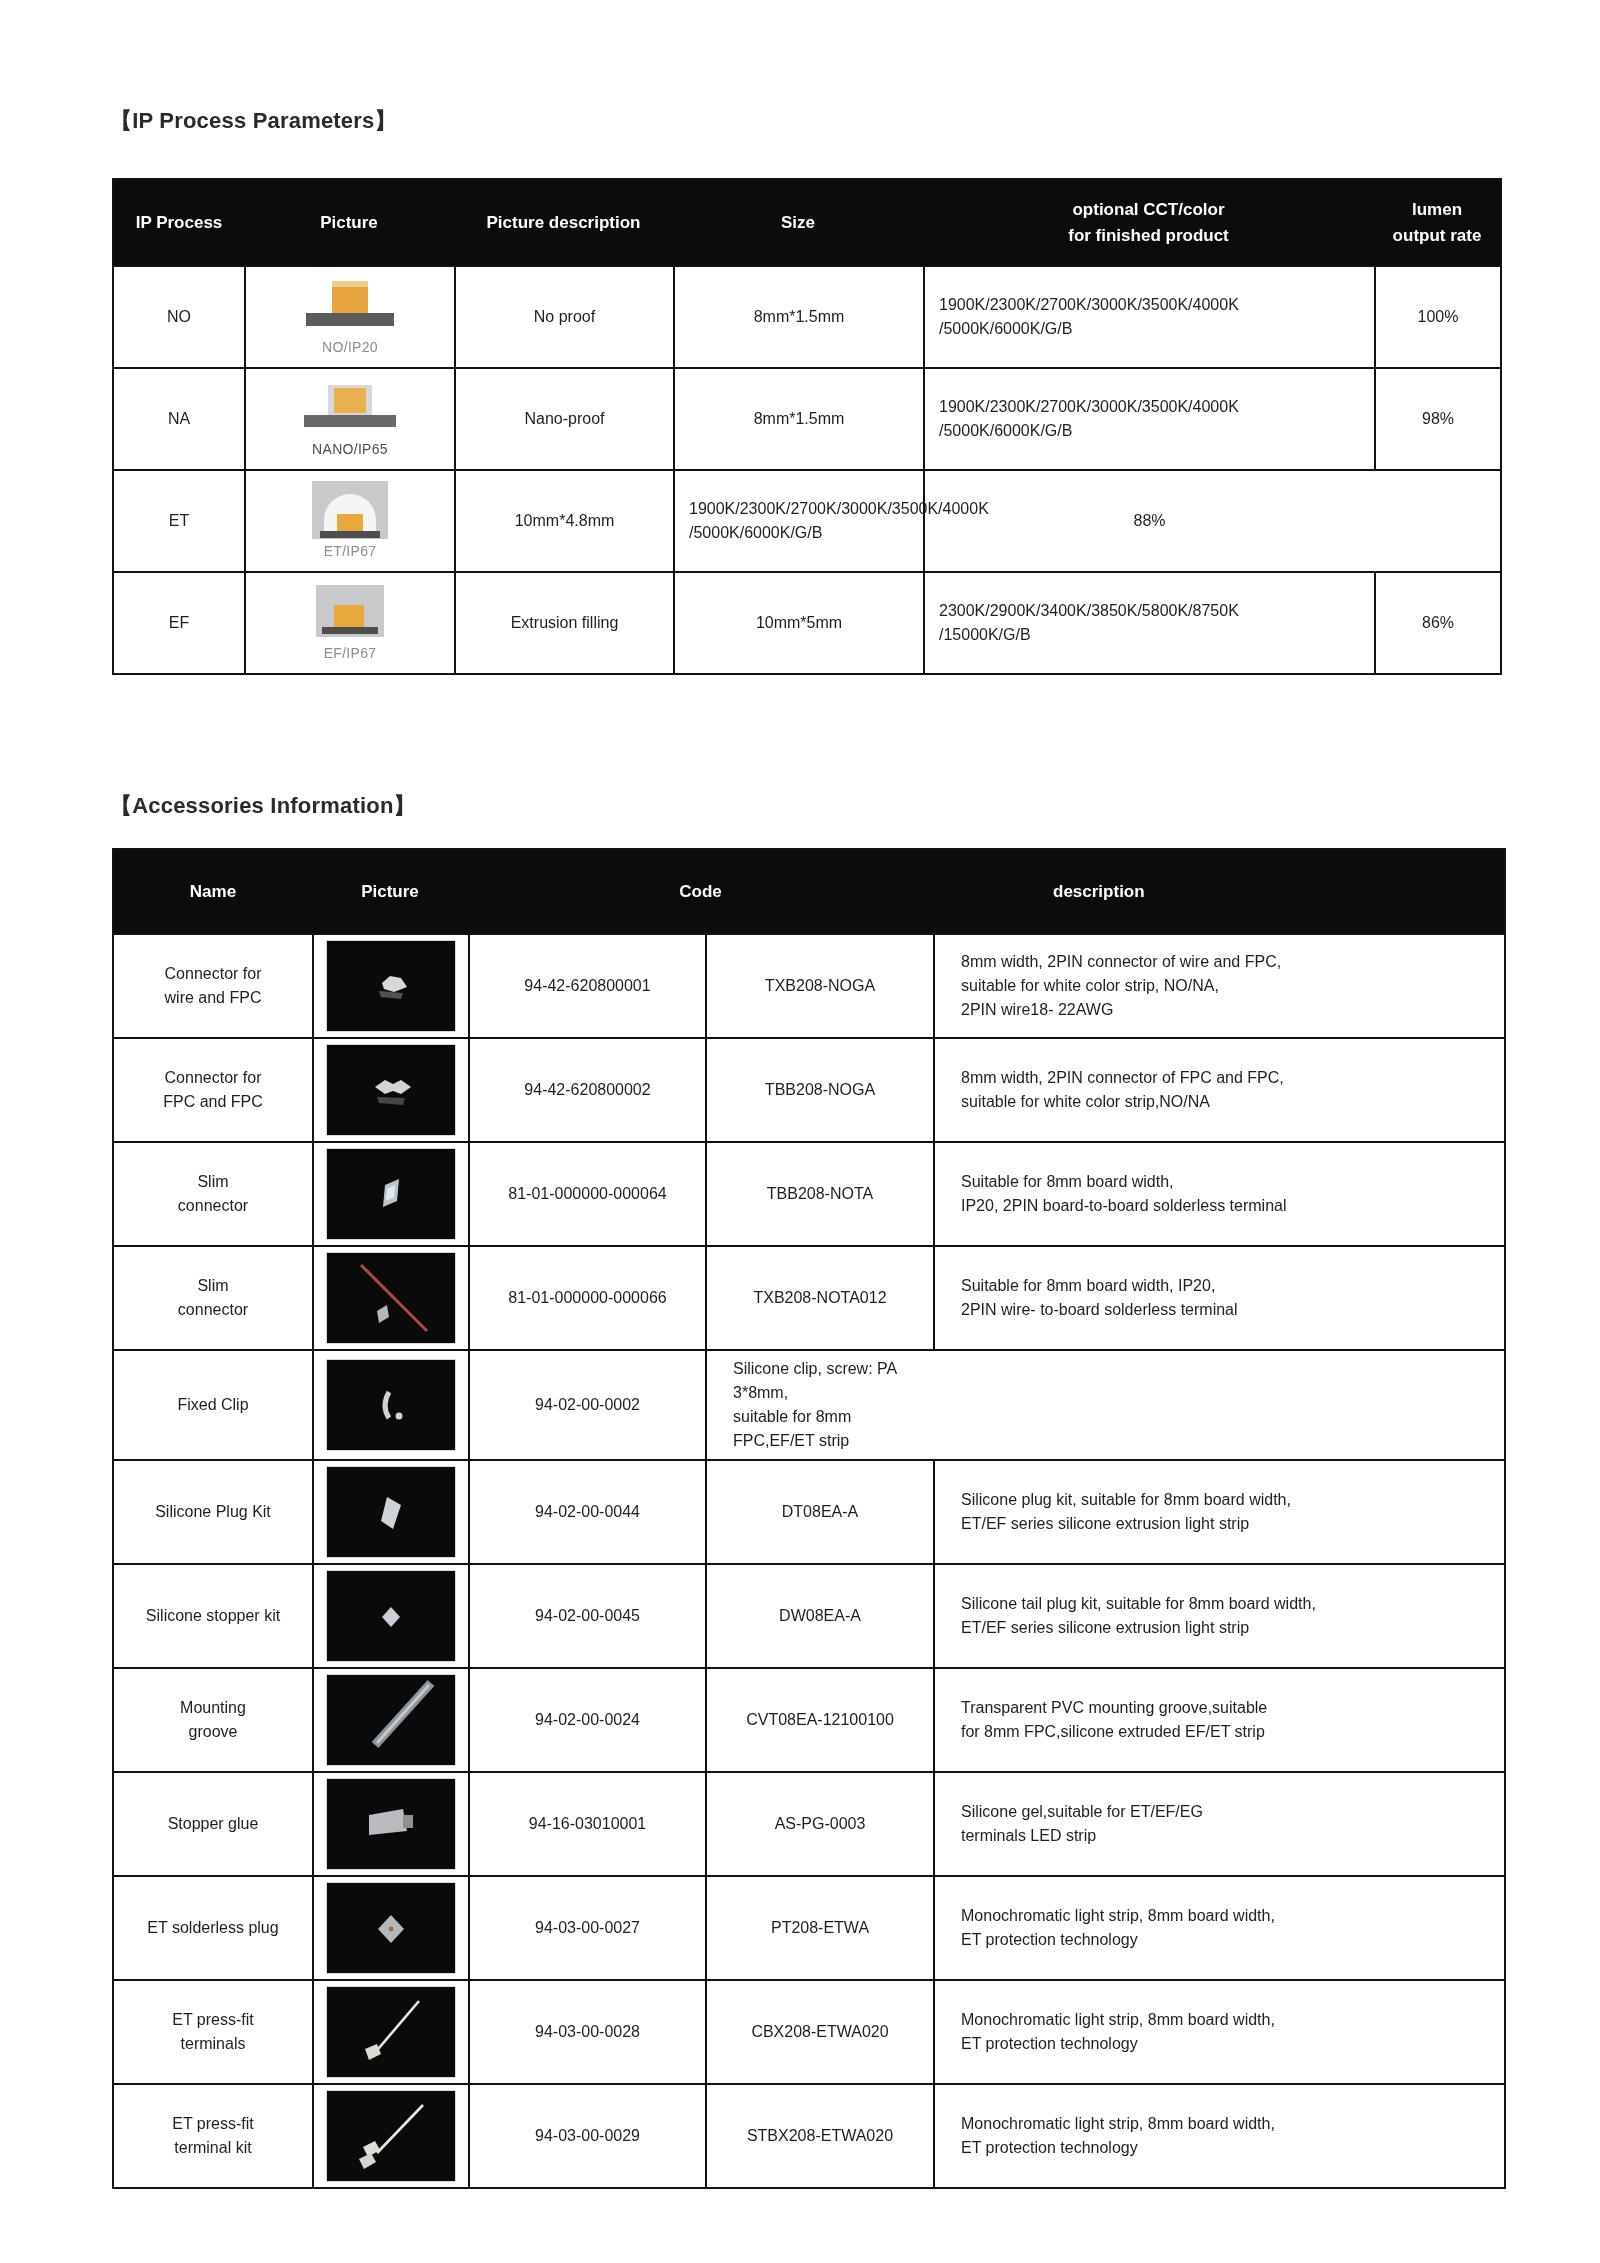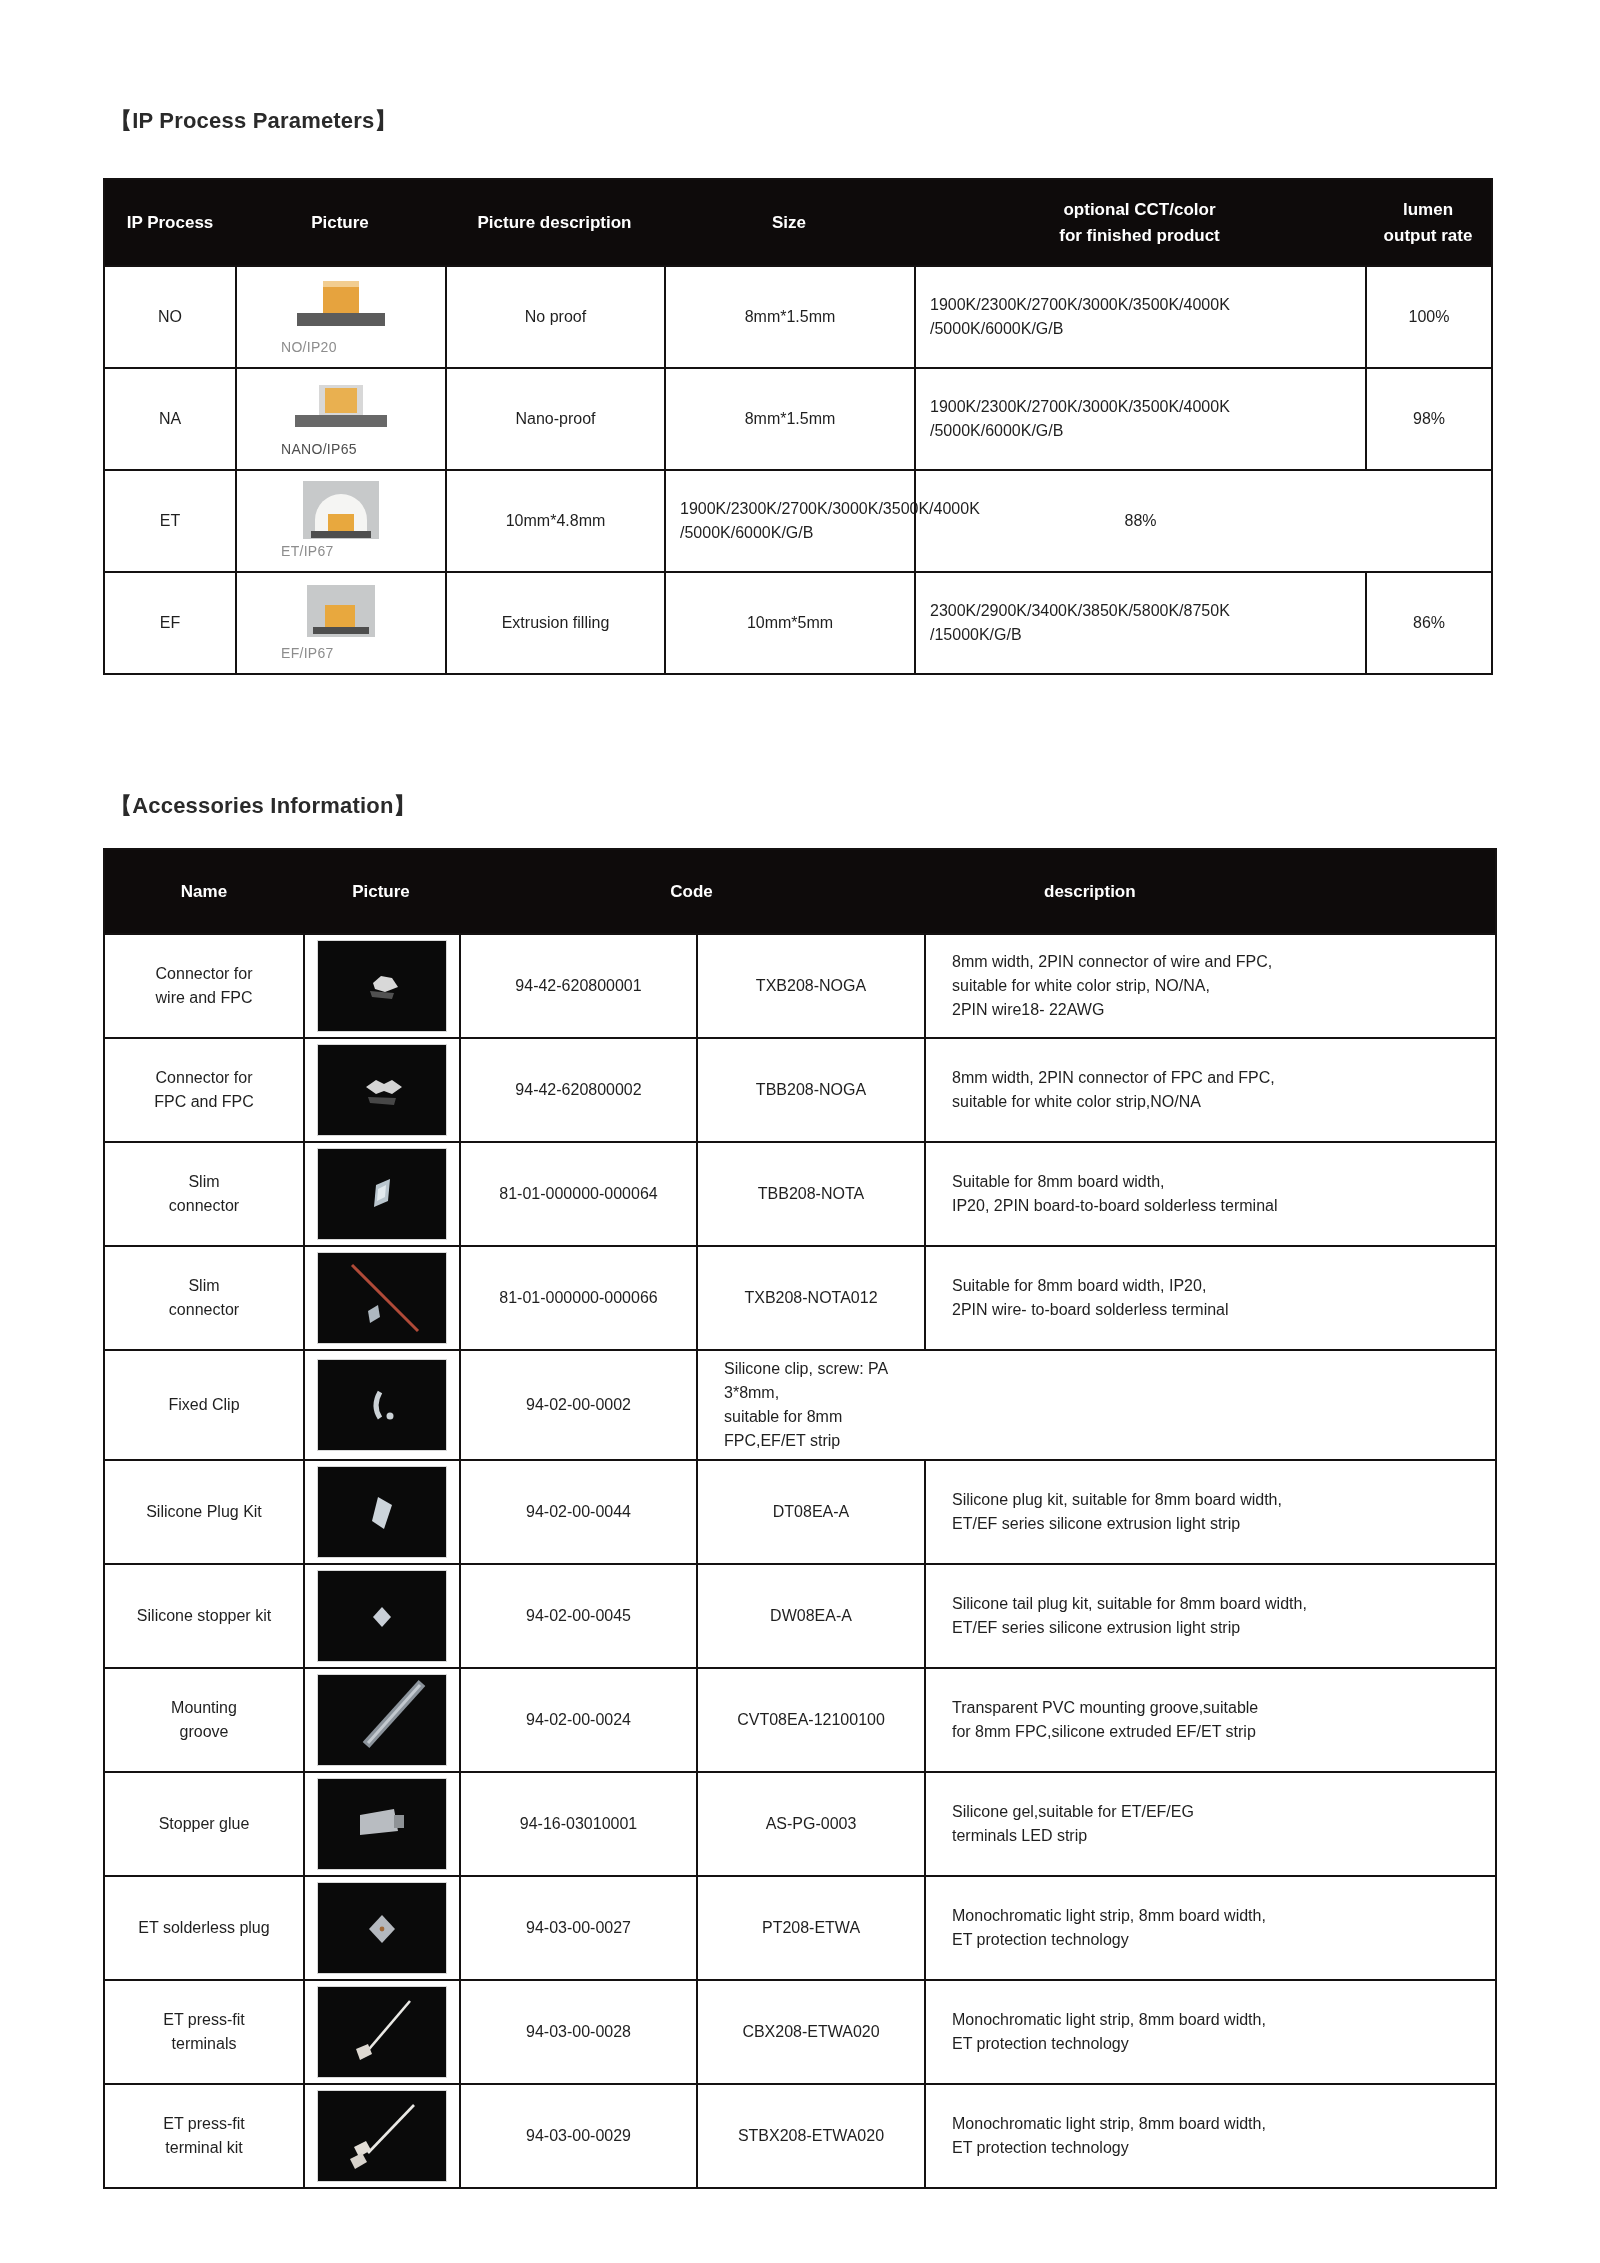--- a/index.html
+++ b/index.html
@@ -11,21 +11,21 @@
     position:relative;
   }
   .section-title {
     position:absolute; left:110px;
     font-size:22px; font-weight:bold; color:#2a2a2a; letter-spacing:.2px;
   }
   #title-ip  { top:106px; }
   #title-acc { top:791px; }
 
   .tbl {
-    position:absolute; left:103px;
+    position:absolute; left:112px;
     border:2px solid #141111;
     background:#fff;
   }
   #ip-table  { top:178px; }
   #acc-table { top:848px; }
 
   .trow { display:grid; }
   .trow + .trow { border-top:2px solid #141111; }
 
   .ip-cols  { grid-template-columns:130px 210px 219px 250px 451px 126px; }
@@ -46,21 +46,21 @@
   #ip-table  .head .cell { height:85px; }
   #acc-table .head .cell { height:83px; }
   .head .cell + .cell { border-left:none; }
 
   .cell.left { justify-content:flex-start; text-align:left; }
   .cell.cct  { padding-left:14px; }
   .cell.desc { padding-left:26px; padding-right:14px; }
   .head .cell.desc-h { justify-content:flex-start; padding-left:120px; font-weight:bold; }
 
   
-  .pic-wrap { display:flex; flex-direction:column; align-items:flex-start; }
+  .pic-wrap { display:flex; flex-direction:column; align-items:center; }
   .p-art { position:relative; width:120px; height:58px; }
   .p-art div { position:absolute; }
   .caption { font-size:14px; color:#8d8d8d; margin-top:2px; letter-spacing:.3px; }
   .caption.dark { color:#4f4f4f; }
 
   .no-block  { left:42px; top:4px;  width:36px; height:32px; background:#e6a33e; border-top:6px solid #f2cd90; }
   .no-bar    { left:16px; top:36px; width:88px; height:13px; background:#5c5c5c; }
 
   .na-frame  { left:38px; top:6px;  width:44px; height:30px; background:#d8d8d8; }
   .na-block  { left:44px; top:9px;  width:32px; height:25px; background:#e9b050; }

